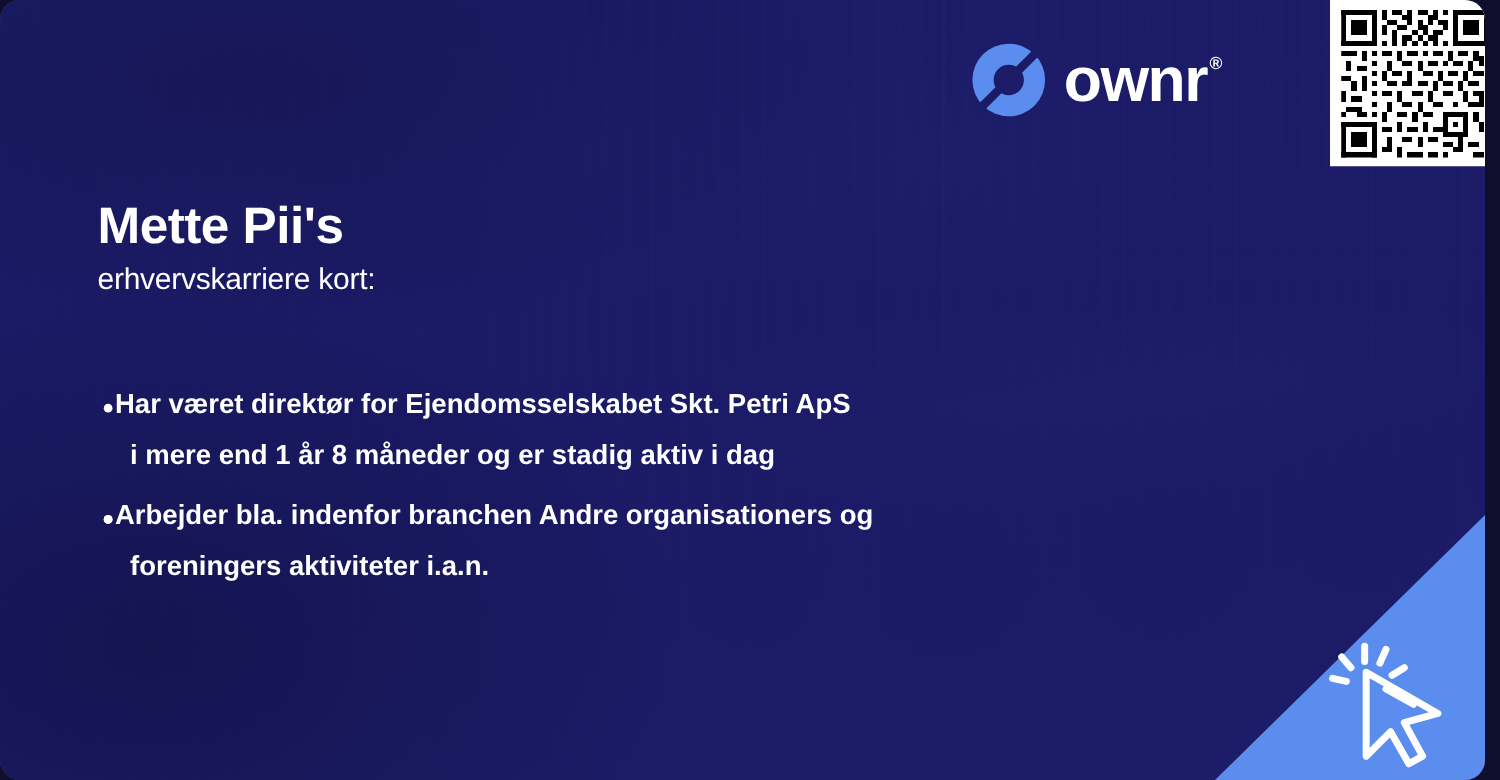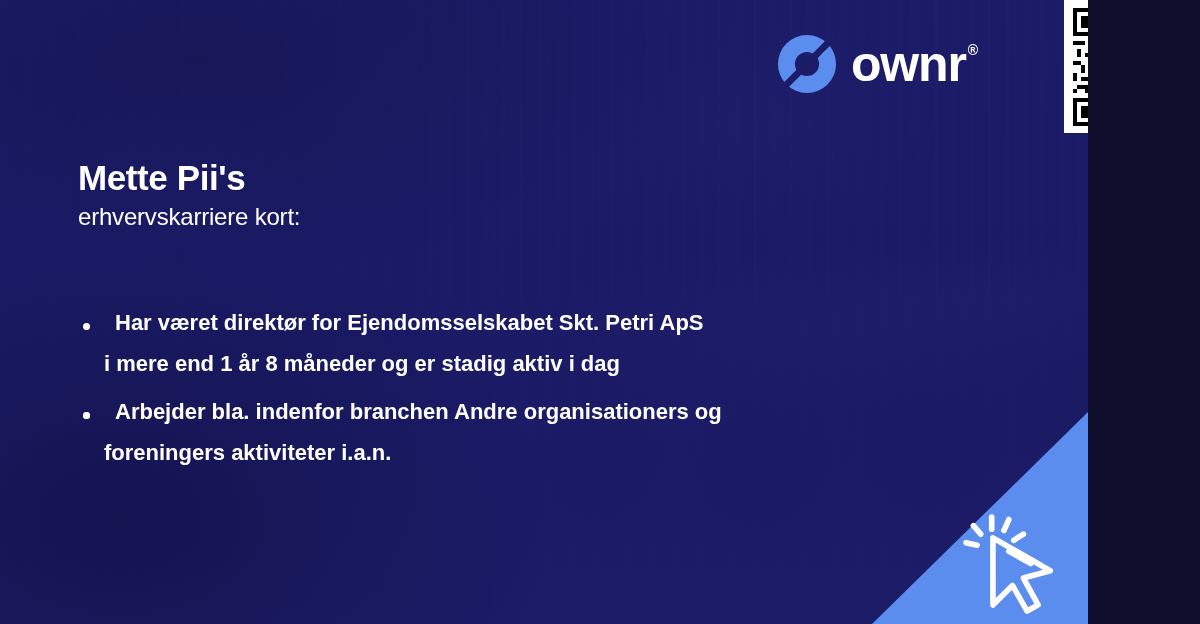--- a/index.html
+++ b/index.html
@@ -2,26 +2,27 @@
 <html><head>
 <meta charset="utf-8">
 <style>
   html, body {
     margin: 0;
     padding: 0;
     background: #0f0f2d;
   }
   #card {
     position: relative;
-    width: 1088px;
+    width: 1188px;
     height: 624px;
     overflow: hidden;
     font-family: "Liberation Sans", "DejaVu Sans", sans-serif;
     background: #15803d;
     user-select: none;
+    border-radius: 16px;
   }
 
   
   .bg-photo {
     position: absolute;
     inset: 0;
     background:
       
       radial-gradient(ellipse 300px 170px at 470px 120px, rgba(120,140,215,0.20), rgba(120,140,215,0) 72%),
       radial-gradient(ellipse 260px 150px at 760px 130px, rgba(110,130,205,0.16), rgba(110,130,205,0) 72%),
@@ -121,21 +122,21 @@
 
   
   .headline {
     position: absolute;
     left: 78px;
     top: 158px;
     z-index: 5;
   }
   .headline .line1 {
     color: #ffffff;
-    font-size: 35px;
+    font-size: 41px;
     font-weight: 700;
     letter-spacing: -0.4px;
     line-height: 1.12;
     white-space: nowrap;
   }
   .headline .line2 {
     color: #ffffff;
     font-size: 24px;
     font-weight: 400;
     letter-spacing: -0.2px;
@@ -160,21 +161,21 @@
   .bullet .dot {
     position: absolute;
     left: 3px;
     top: 11px;
     width: 7px;
     height: 7px;
     border-radius: 50%;
     background: #ffffff;
   }
   .bullet .btext {
-    margin-left: 35px;
+    margin-left: 12px;
     color: #ffffff;
     font-size: 22px;
     font-weight: 700;
     line-height: 1.0;
     white-space: nowrap;
   }
   .bullet .btext.l2 {
     margin-left: 24px;
     margin-top: 19px;
   }

